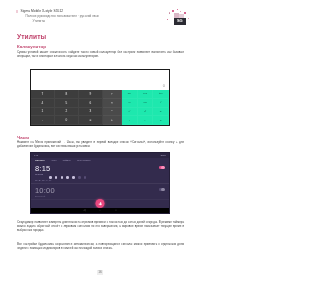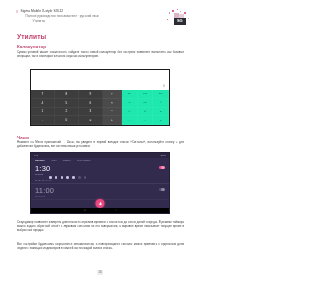--- a/index.html
+++ b/index.html
@@ -301,37 +301,37 @@
       <span>100%</span>
     </div>
     <div class="clk-tabs">
       <span class="active">Сигналы</span>
       <span>Часы</span>
       <span>Таймер</span>
       <span>Секундомер</span>
     </div>
 
     <div class="alarm">
-      <div class="alarm-time">1:30</div>
+      <div class="alarm-time">8:15</div>
       <div class="alarm-label">Подъём</div>
       <div class="days">
         <span class="day-dot"></span>
         <span class="day-dot"></span>
         <span class="day-dot"></span>
         <span class="day-dot"></span>
         <span class="day-dot"></span>
         <span class="day-dot off"></span>
         <span class="day-dot off"></span>
       </div>
       <div class="alarm-sub">Пн, Вт, Ср, Чт, Пт</div>
       <span class="alarm-toggle on"></span>
     </div>
 
     <div class="alarm dim">
-      <div class="alarm-time">11:00</div>
+      <div class="alarm-time">10:00</div>
       <div class="alarm-label">Выходной</div>
       <span class="alarm-toggle"></span>
     </div>
 
     <div class="fab"></div>
 
     <div class="navbar">
       <span class="nav-g">◁</span>
       <span class="nav-g">○</span>
       <span class="nav-g">□</span>

